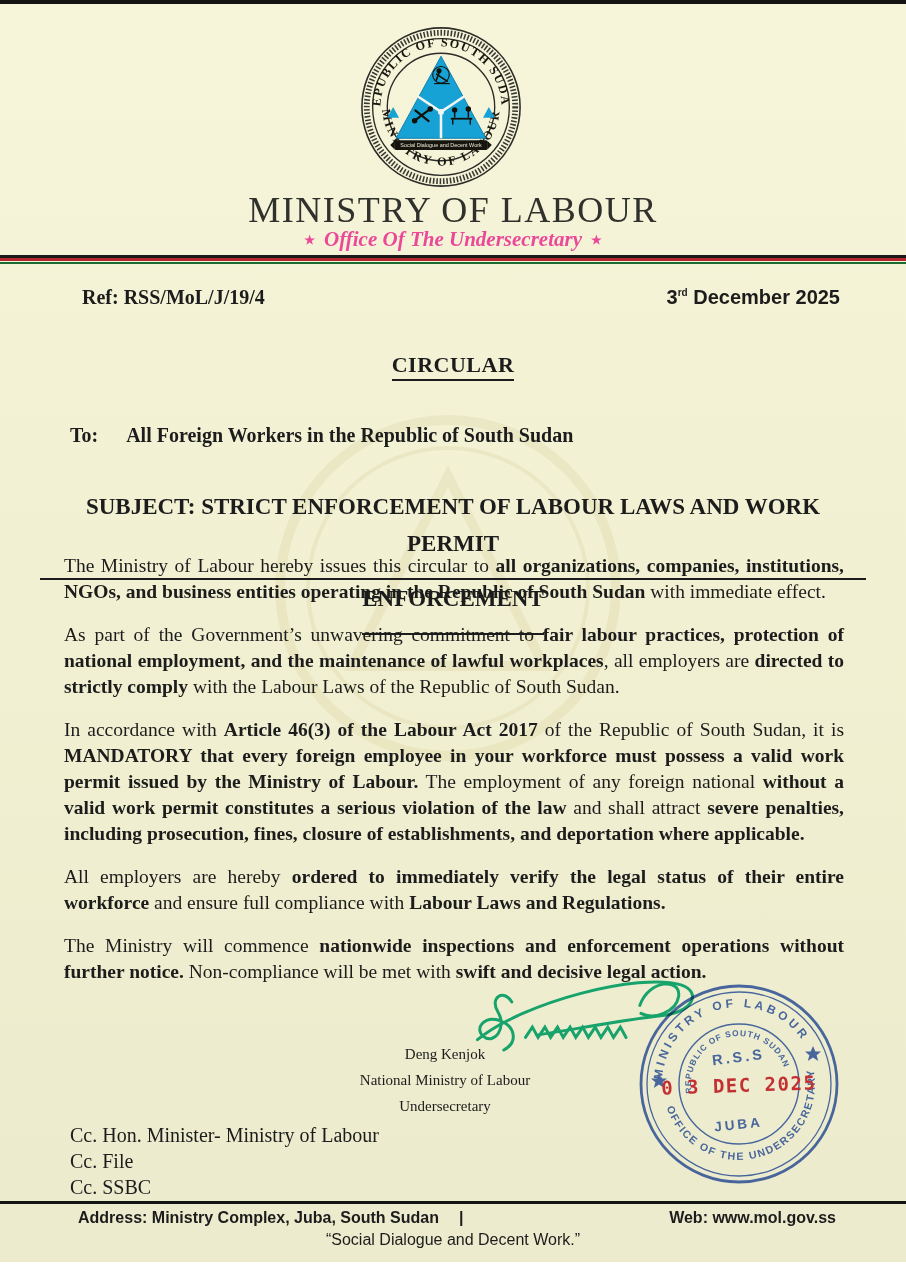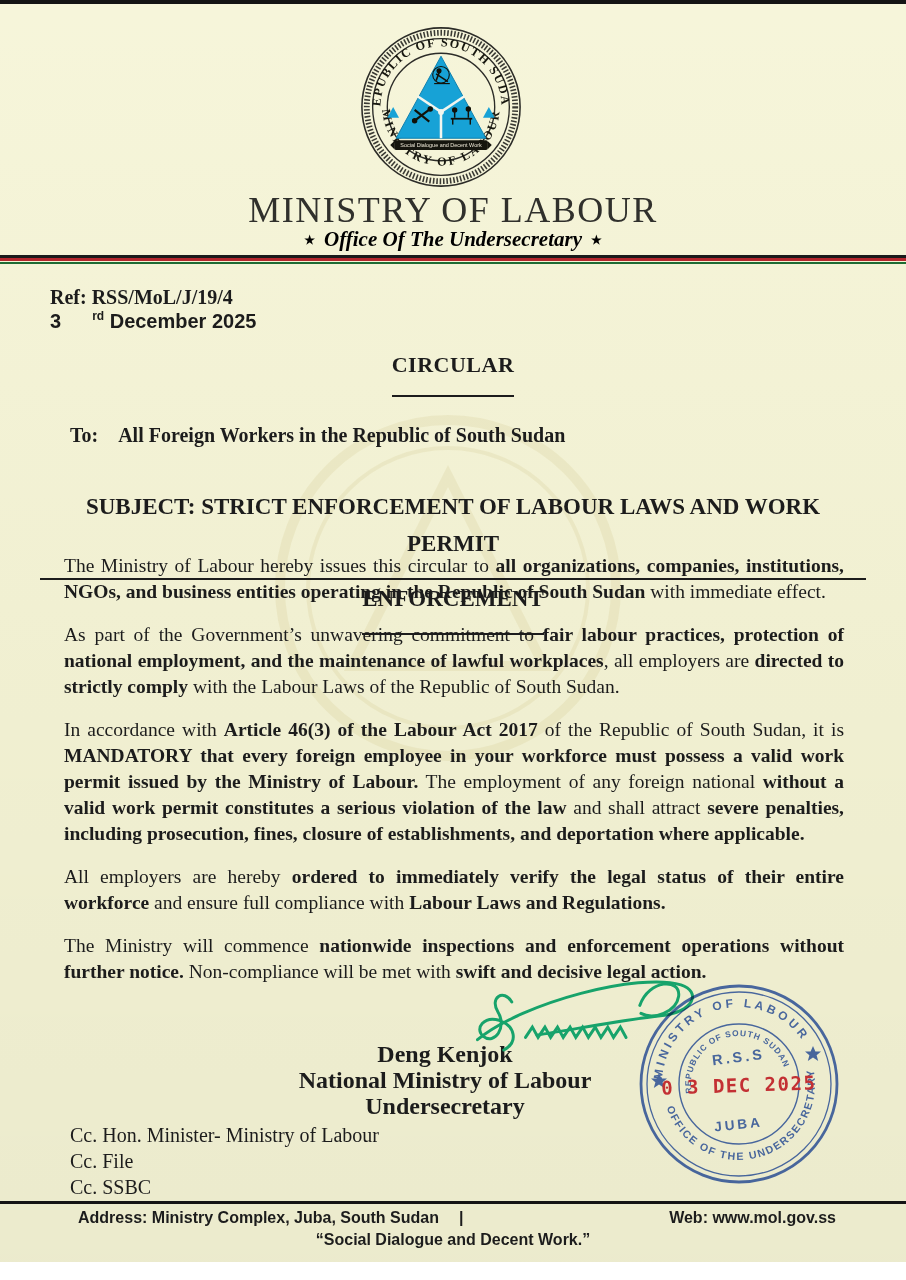--- a/index.html
+++ b/index.html
@@ -15,64 +15,64 @@
   .topline{position:absolute;left:0;top:0;width:100%;height:4px;background:#141414;}
 
   .watermark{position:absolute;left:268px;top:398px;opacity:.09;z-index:0;pointer-events:none;}
 
   .seal{position:absolute;left:358px;top:24px;width:166px;height:166px;z-index:2;}
   .svgtext{font-family:"Liberation Serif","DejaVu Serif",serif;}
 
   .wordmark{position:absolute;left:0;top:189px;width:100%;text-align:center;
             font-size:36px;letter-spacing:1.5px;color:#30302c;z-index:2;}
   .subtitle{position:absolute;left:0;top:227px;width:100%;text-align:center;font-style:italic;
-            font-weight:bold;font-size:21px;color:#000000;z-index:2;}
+            font-weight:bold;font-size:21px;color:#ec4899;z-index:2;}
   .subtitle .star{font-style:normal;font-size:12px;vertical-align:2px;padding:0 9px;}
 
   .flagline{position:absolute;left:0;top:255px;width:100%;z-index:2;}
   .flagline .s1{height:3px;background:var(--flag-black);}
   .flagline .s2{height:3px;background:var(--flag-red);}
   .flagline .gap{height:1px;background:var(--paper);}
   .flagline .s3{height:2px;background:var(--flag-green);}
 
-  .metarow{position:absolute;left:50px;right:66px;top:286px;display:flex;
-           justify-content:flex-end;align-items:baseline;z-index:2;flex-direction:column;}
+  .metarow{position:absolute;left:82px;right:66px;top:286px;display:flex;
+           justify-content:space-between;align-items:baseline;z-index:2;}
   .ref{font-weight:bold;font-size:20px;}
   .date{font-family:"Liberation Sans","DejaVu Sans",sans-serif;font-weight:bold;font-size:20px;}
-  .date sup{font-size:12px;margin-left:31px;}
+  .date sup{font-size:10px;}
 
   .circular{position:absolute;left:0;top:352px;width:100%;text-align:center;z-index:2;}
   .circular span{display:inline-block;font-weight:bold;font-size:22px;letter-spacing:.5px;
-                 border-bottom:2.5px solid var(--ink);padding-bottom:17px;font-family:Liberation Serif, serif;}
-
-  .torow{position:absolute;left:70px;top:424px;display:flex;gap:20px;font-weight:bold;font-size:20px;z-index:2;}
+                 border-bottom:2.5px solid var(--ink);padding-bottom:1px;font-family:Liberation Serif, serif;}
+
+  .torow{position:absolute;left:70px;top:424px;display:flex;gap:28px;font-weight:bold;font-size:20px;z-index:2;}
 
   .subject{position:absolute;left:40px;right:40px;top:488px;text-align:center;z-index:2;
            font-weight:bold;font-size:23px;line-height:37px;}
   .subject span{display:inline-block;border-bottom:2.5px solid var(--ink);padding-bottom:16px;}
 
   .bodytext{position:absolute;left:64px;right:62px;top:553px;z-index:2;
             font-size:19.5px;line-height:26px;text-align:justify;}
   .bodytext p{margin:0 0 17px 0;}
 
   .sigscrawl{position:absolute;left:468px;top:970px;z-index:3;}
   .stamp{position:absolute;left:637px;top:982px;z-index:4;mix-blend-mode:multiply;opacity:.93;}
   .stamp .sans{font-family:"Liberation Sans","DejaVu Sans",sans-serif;}
   .stamp .mono{font-family:"DejaVu Sans Mono",monospace;}
 
   .signatory{position:absolute;left:245px;top:1041px;width:400px;text-align:center;
-             font-weight:bold;font-size:24px;line-height:26px;z-index:2;}
+             font-weight:normal;font-size:15px;line-height:26px;z-index:2;}
   .cc{position:absolute;left:70px;top:1122px;font-size:20px;line-height:26px;z-index:2;}
 
   .footrule{position:absolute;left:0;top:1201px;width:100%;height:3px;background:#141414;z-index:2;}
   .footrow{position:absolute;left:70px;right:70px;top:1209px;display:flex;justify-content:space-between;
            font-family:"Liberation Sans","DejaVu Sans",sans-serif;font-weight:bold;font-size:16px;z-index:2;margin-left:8px;}
   .footrow .addr{display:flex;gap:20px;}
   .motto{position:absolute;left:0;top:1231px;width:100%;text-align:center;
-         font-family:"Liberation Sans","DejaVu Sans",sans-serif;font-weight:bold;font-size:16px;z-index:2;}
+         font-family:"Liberation Sans","DejaVu Sans",sans-serif;font-weight:normal;font-size:16px;z-index:2;}
 </style>
 </head>
 <body>
 
 <div class="canvas">
   <div class="paper"></div>
   <div class="topline"></div>
 
   <svg class="watermark" width="360" height="380" viewBox="0 0 360 380">
     <circle cx="180" cy="190" r="168" fill="none" stroke="#a78f2e" stroke-width="10"></circle>

